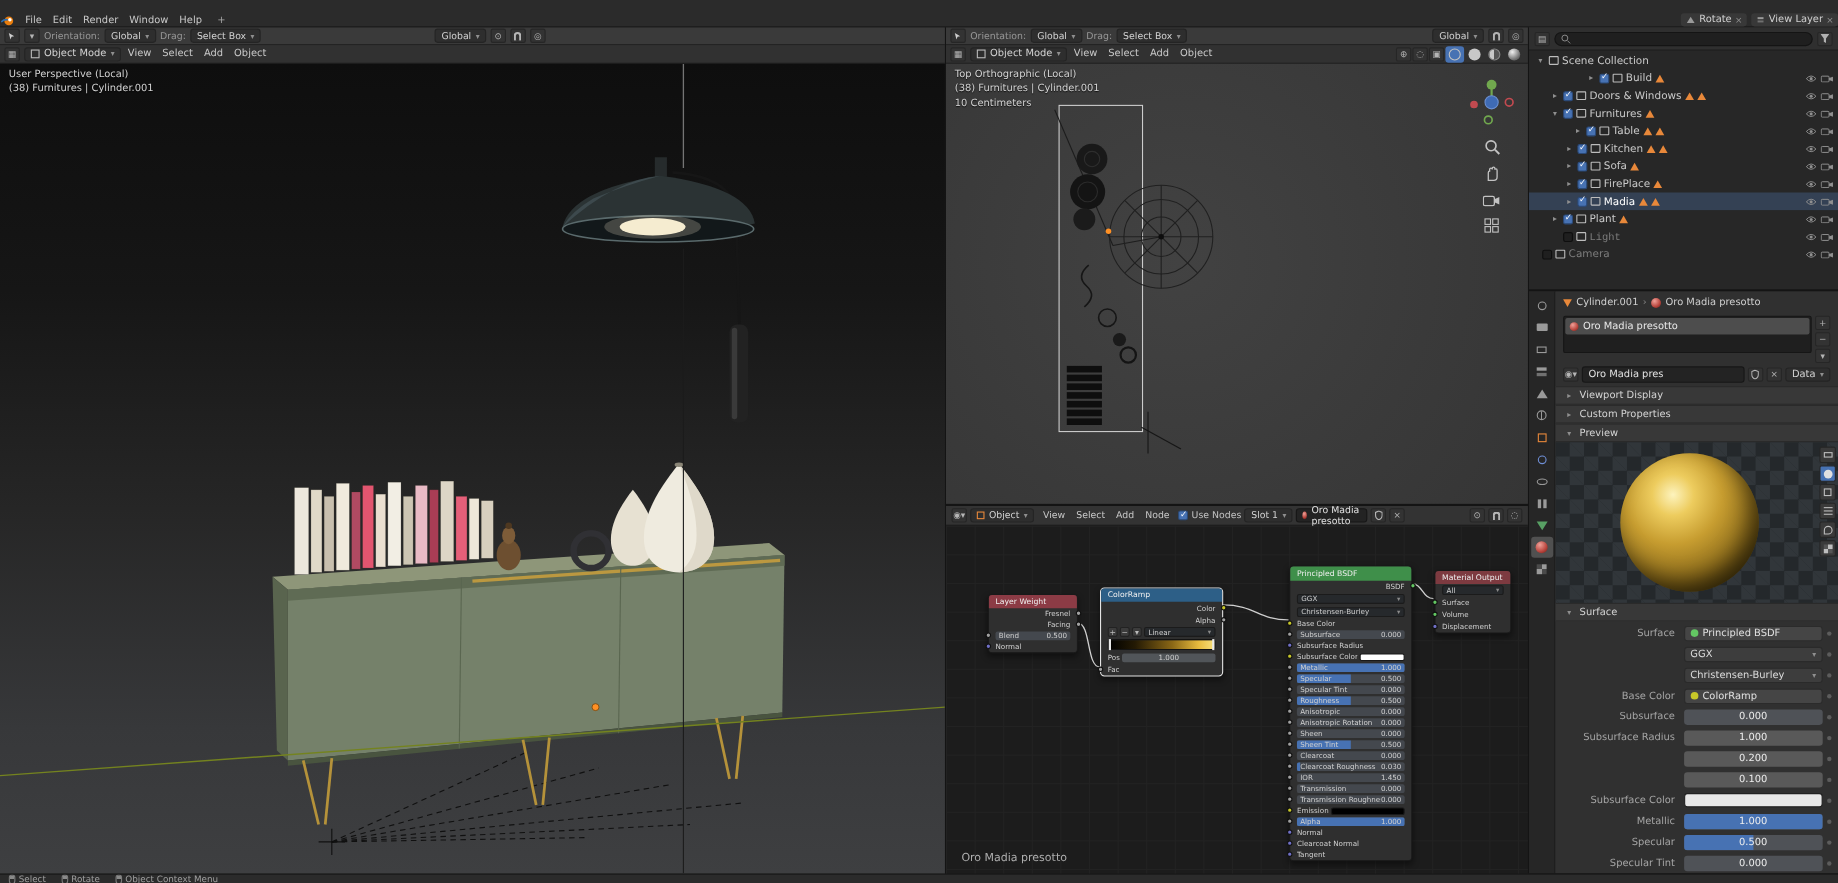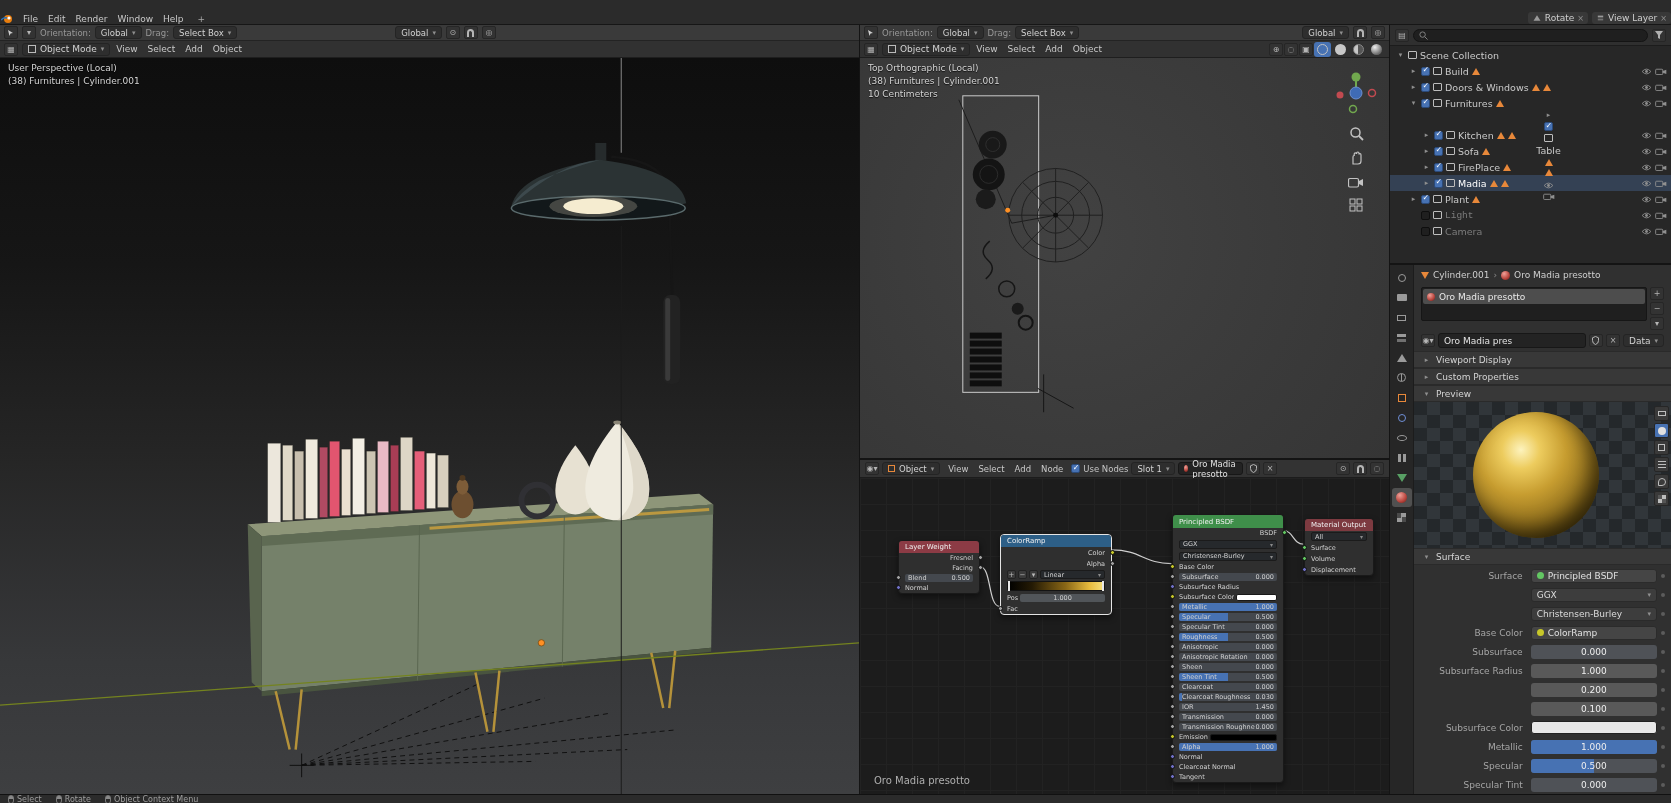--- a/index.html
+++ b/index.html
@@ -757,21 +757,21 @@
                 <path d="M0,0 L8,0 L5,4 L5,8 L3,7 L3,4 Z" fill="#b0b0b0"></path>
               </svg>
             </span>
         </div>
         <div class="ol-rows" id="outliner-rows">
             <div class="ol-row" style="padding-left: 6px;">
               <span class="caret open"></span>
               <span class="colic"></span>
               <span>Scene Collection</span>
             </div>
-            <div class="ol-row" style="padding-left: 19px;">
+            <div class="ol-row" style="padding-left: 19px; margin-left: 33px;">
               <span class="caret closed"></span>
               <span class="cb on"></span>
               <span class="colic"></span>
               <span>Build</span>
               <span class="badge"></span>
               <span class="ol-sp"></span>
               <span class="olic">
                 <svg viewBox="0 0 12 8" width="11" height="7">
                   <path d="M1,4 Q6,-1.5 11,4 Q6,9.5 1,4 Z" fill="none" stroke="#909090"></path>
                   <circle cx="6" cy="4" r="1.6" fill="#909090"></circle>
@@ -818,21 +818,21 @@
                   <circle cx="6" cy="4" r="1.6" fill="#909090"></circle>
                 </svg>
               </span>
               <span class="olic">
                 <svg viewBox="0 0 13 9" width="12" height="8">
                   <rect x="0.5" y="2.5" width="8" height="6" rx="1" fill="none" stroke="#909090"></rect>
                   <path d="M8.5,4.5 L12.5,3 L12.5,8 L8.5,6.5 Z" fill="#909090"></path>
                 </svg>
               </span>
             </div>
-            <div class="ol-row" style="padding-left: 40px; flex-direction: column;">
+            <div class="ol-row" style="padding-left: 40px;">
               <span class="caret closed"></span>
               <span class="cb on"></span>
               <span class="colic"></span>
               <span>Table</span>
               <span class="badge"></span>
               <span class="badge"></span>
               <span class="ol-sp"></span>
               <span class="olic">
                 <svg viewBox="0 0 12 8" width="11" height="7">
                   <path d="M1,4 Q6,-1.5 11,4 Q6,9.5 1,4 Z" fill="none" stroke="#909090"></path>
@@ -960,21 +960,21 @@
                   <circle cx="6" cy="4" r="1.6" fill="#909090"></circle>
                 </svg>
               </span>
               <span class="olic">
                 <svg viewBox="0 0 13 9" width="12" height="8">
                   <rect x="0.5" y="2.5" width="8" height="6" rx="1" fill="none" stroke="#909090"></rect>
                   <path d="M8.5,4.5 L12.5,3 L12.5,8 L8.5,6.5 Z" fill="#909090"></path>
                 </svg>
               </span>
             </div>
-            <div class="ol-row dim" style="padding-left: 19px; justify-content: flex-end;">
+            <div class="ol-row dim" style=" justify-content: flex-end;">
               <span class="caret"></span>
               <span class="cb"></span>
               <span class="colic"></span>
               <span>Camera</span>
               <span class="ol-sp"></span>
               <span class="olic">
                 <svg viewBox="0 0 12 8" width="11" height="7">
                   <path d="M1,4 Q6,-1.5 11,4 Q6,9.5 1,4 Z" fill="none" stroke="#909090"></path>
                   <circle cx="6" cy="4" r="1.6" fill="#909090"></circle>
                 </svg>

